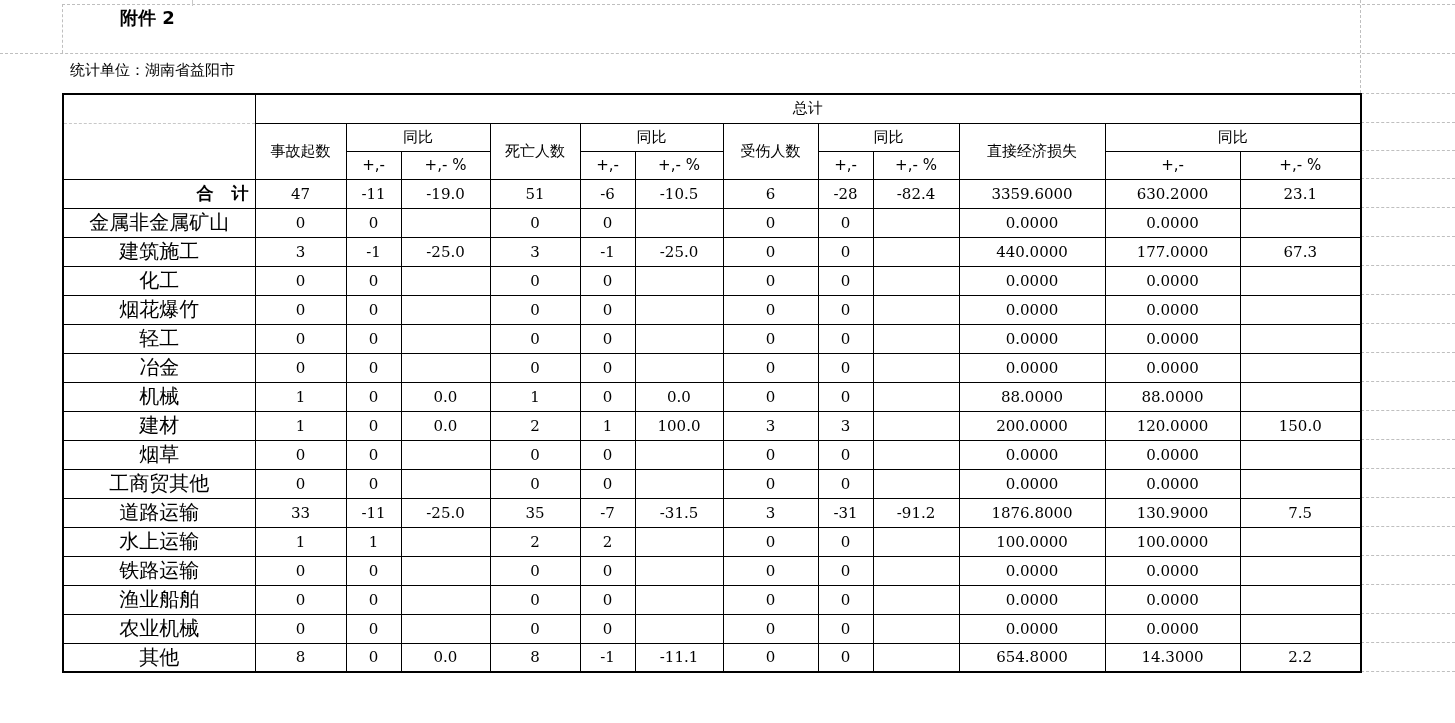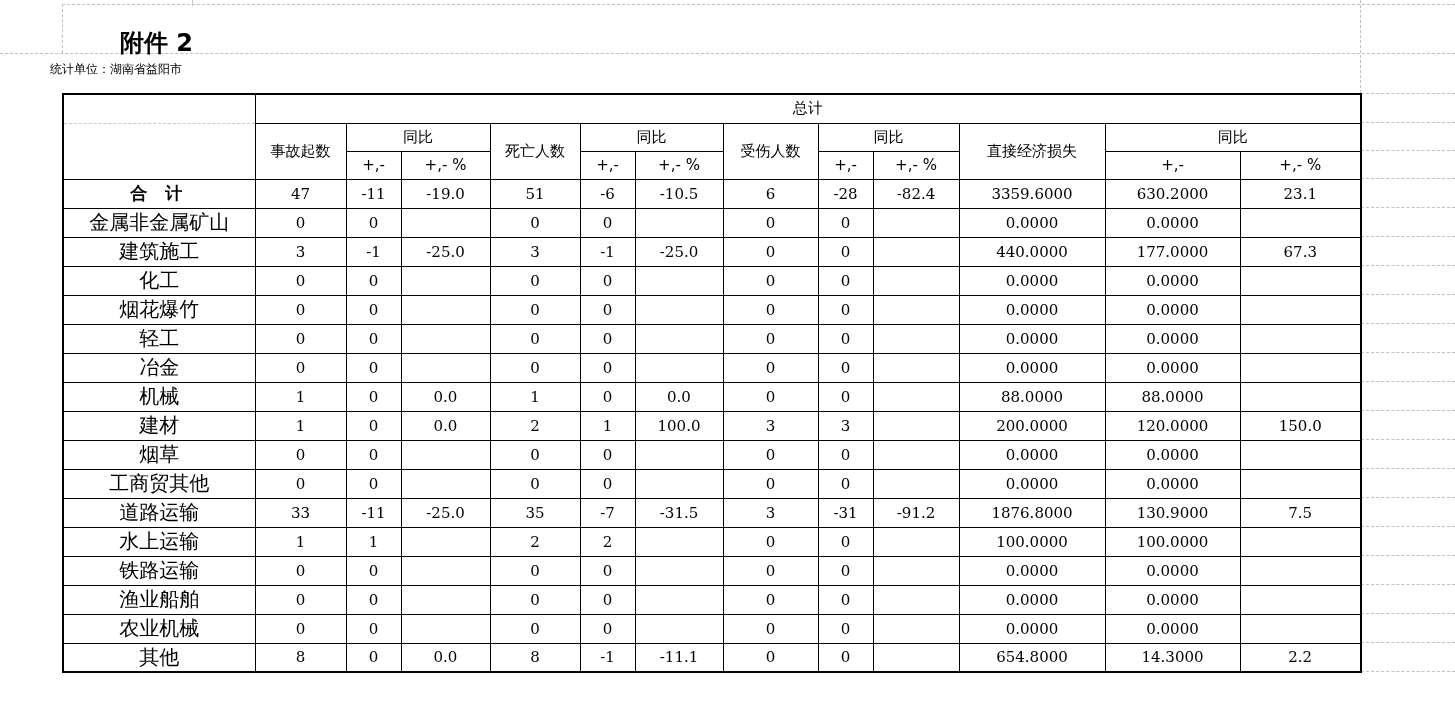--- a/index.html
+++ b/index.html
@@ -2,28 +2,28 @@
 <html><head>
 <meta charset="utf-8">
 <style>
   html,body{margin:0;padding:0;background:#fff;}
   .page{
     position:relative;width:1455px;height:723px;background:#ffffff;
     font-family:"DejaVu Sans", sans-serif;color:#000;overflow:hidden;
   }
   
   .attachment{
-    position:absolute;left:120px;top:6px;font-size:24px;font-weight:bold;margin-top:21px;
+    position:absolute;left:120px;top:6px;font-size:18px;font-weight:bold;
   }
   .doc-title{
     position:absolute;left:62px;top:28px;width:1298px;text-align:center;
     font-size:23px;font-weight:bold;letter-spacing:1px;
   }
   .stats-unit{
-    position:absolute;left:50px;top:61px;font-size:12px;
+    position:absolute;left:70px;top:61px;font-size:15px;
   }
   .stats-date{
     position:absolute;left:950px;top:61px;font-size:16px;
   }
   
   .hdash{position:absolute;height:0;border-top:1px dashed #bfbfbf;}
   .vdash{position:absolute;width:0;border-left:1px dashed #bfbfbf;}
   .vtick{position:absolute;width:0;border-left:1px solid #c8c8c8;}
   
   table.stats{
@@ -34,21 +34,21 @@
   table.stats th, table.stats td{
     border:1px solid #000;text-align:center;vertical-align:middle;
     padding:0;overflow:hidden;white-space:nowrap;
   }
   thead th{font-size:15px;font-weight:normal;font-family:"DejaVu Sans", sans-serif;}
   thead tr.r1{height:29px;}
   thead tr.r2{height:28px;}
   thead tr.r3{height:28px;}
   tbody tr{height:29px;}
   tbody th.rowlabel{font-size:20px;font-weight:normal;}
-  tbody th.rowlabel.bold{font-size:17px;font-weight:bold;letter-spacing:6px;}
+  tbody th.rowlabel.bold{font-size:17px;font-weight:bold;letter-spacing:6px;text-align:right;}
   tbody td{font-size:15px;font-family:"DejaVu Serif", serif;}
   th.corner{position:relative;border-top:2px solid #000;}
   .cell-dash{
     position:absolute;left:0;right:0;top:28px;height:0;
     border-top:1px dashed #c8c8c8;
   }
 </style>
 </head>
 <body>
 

